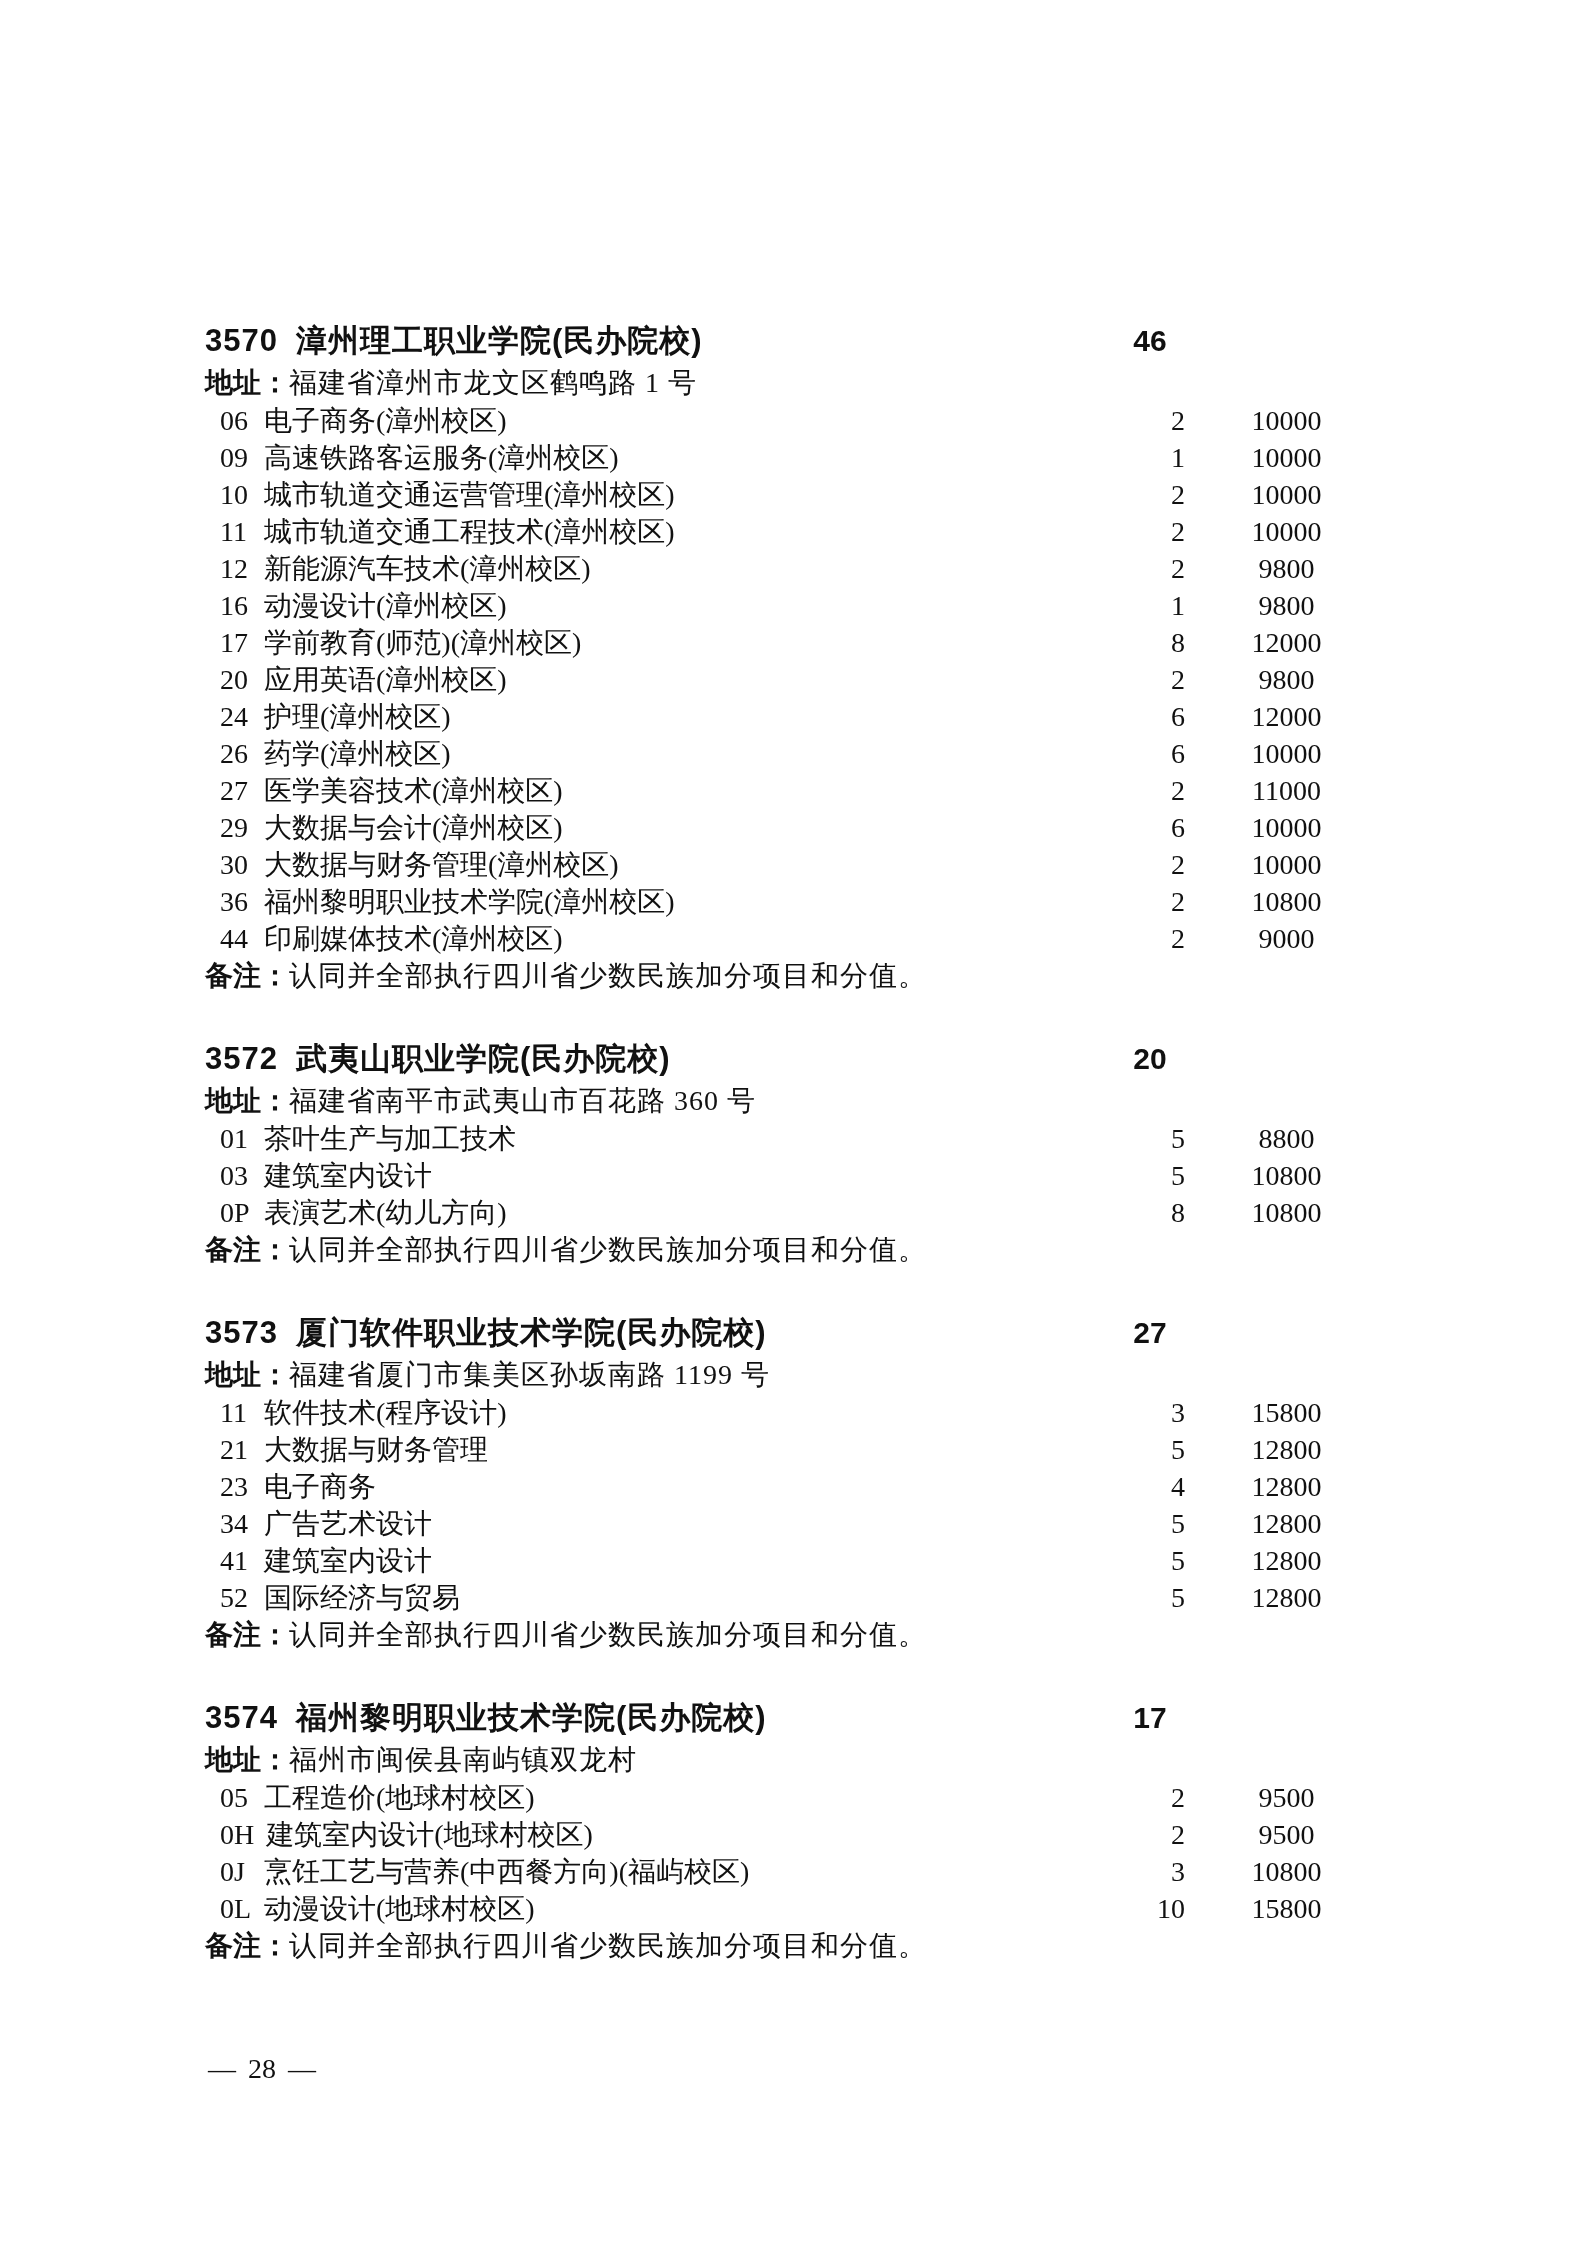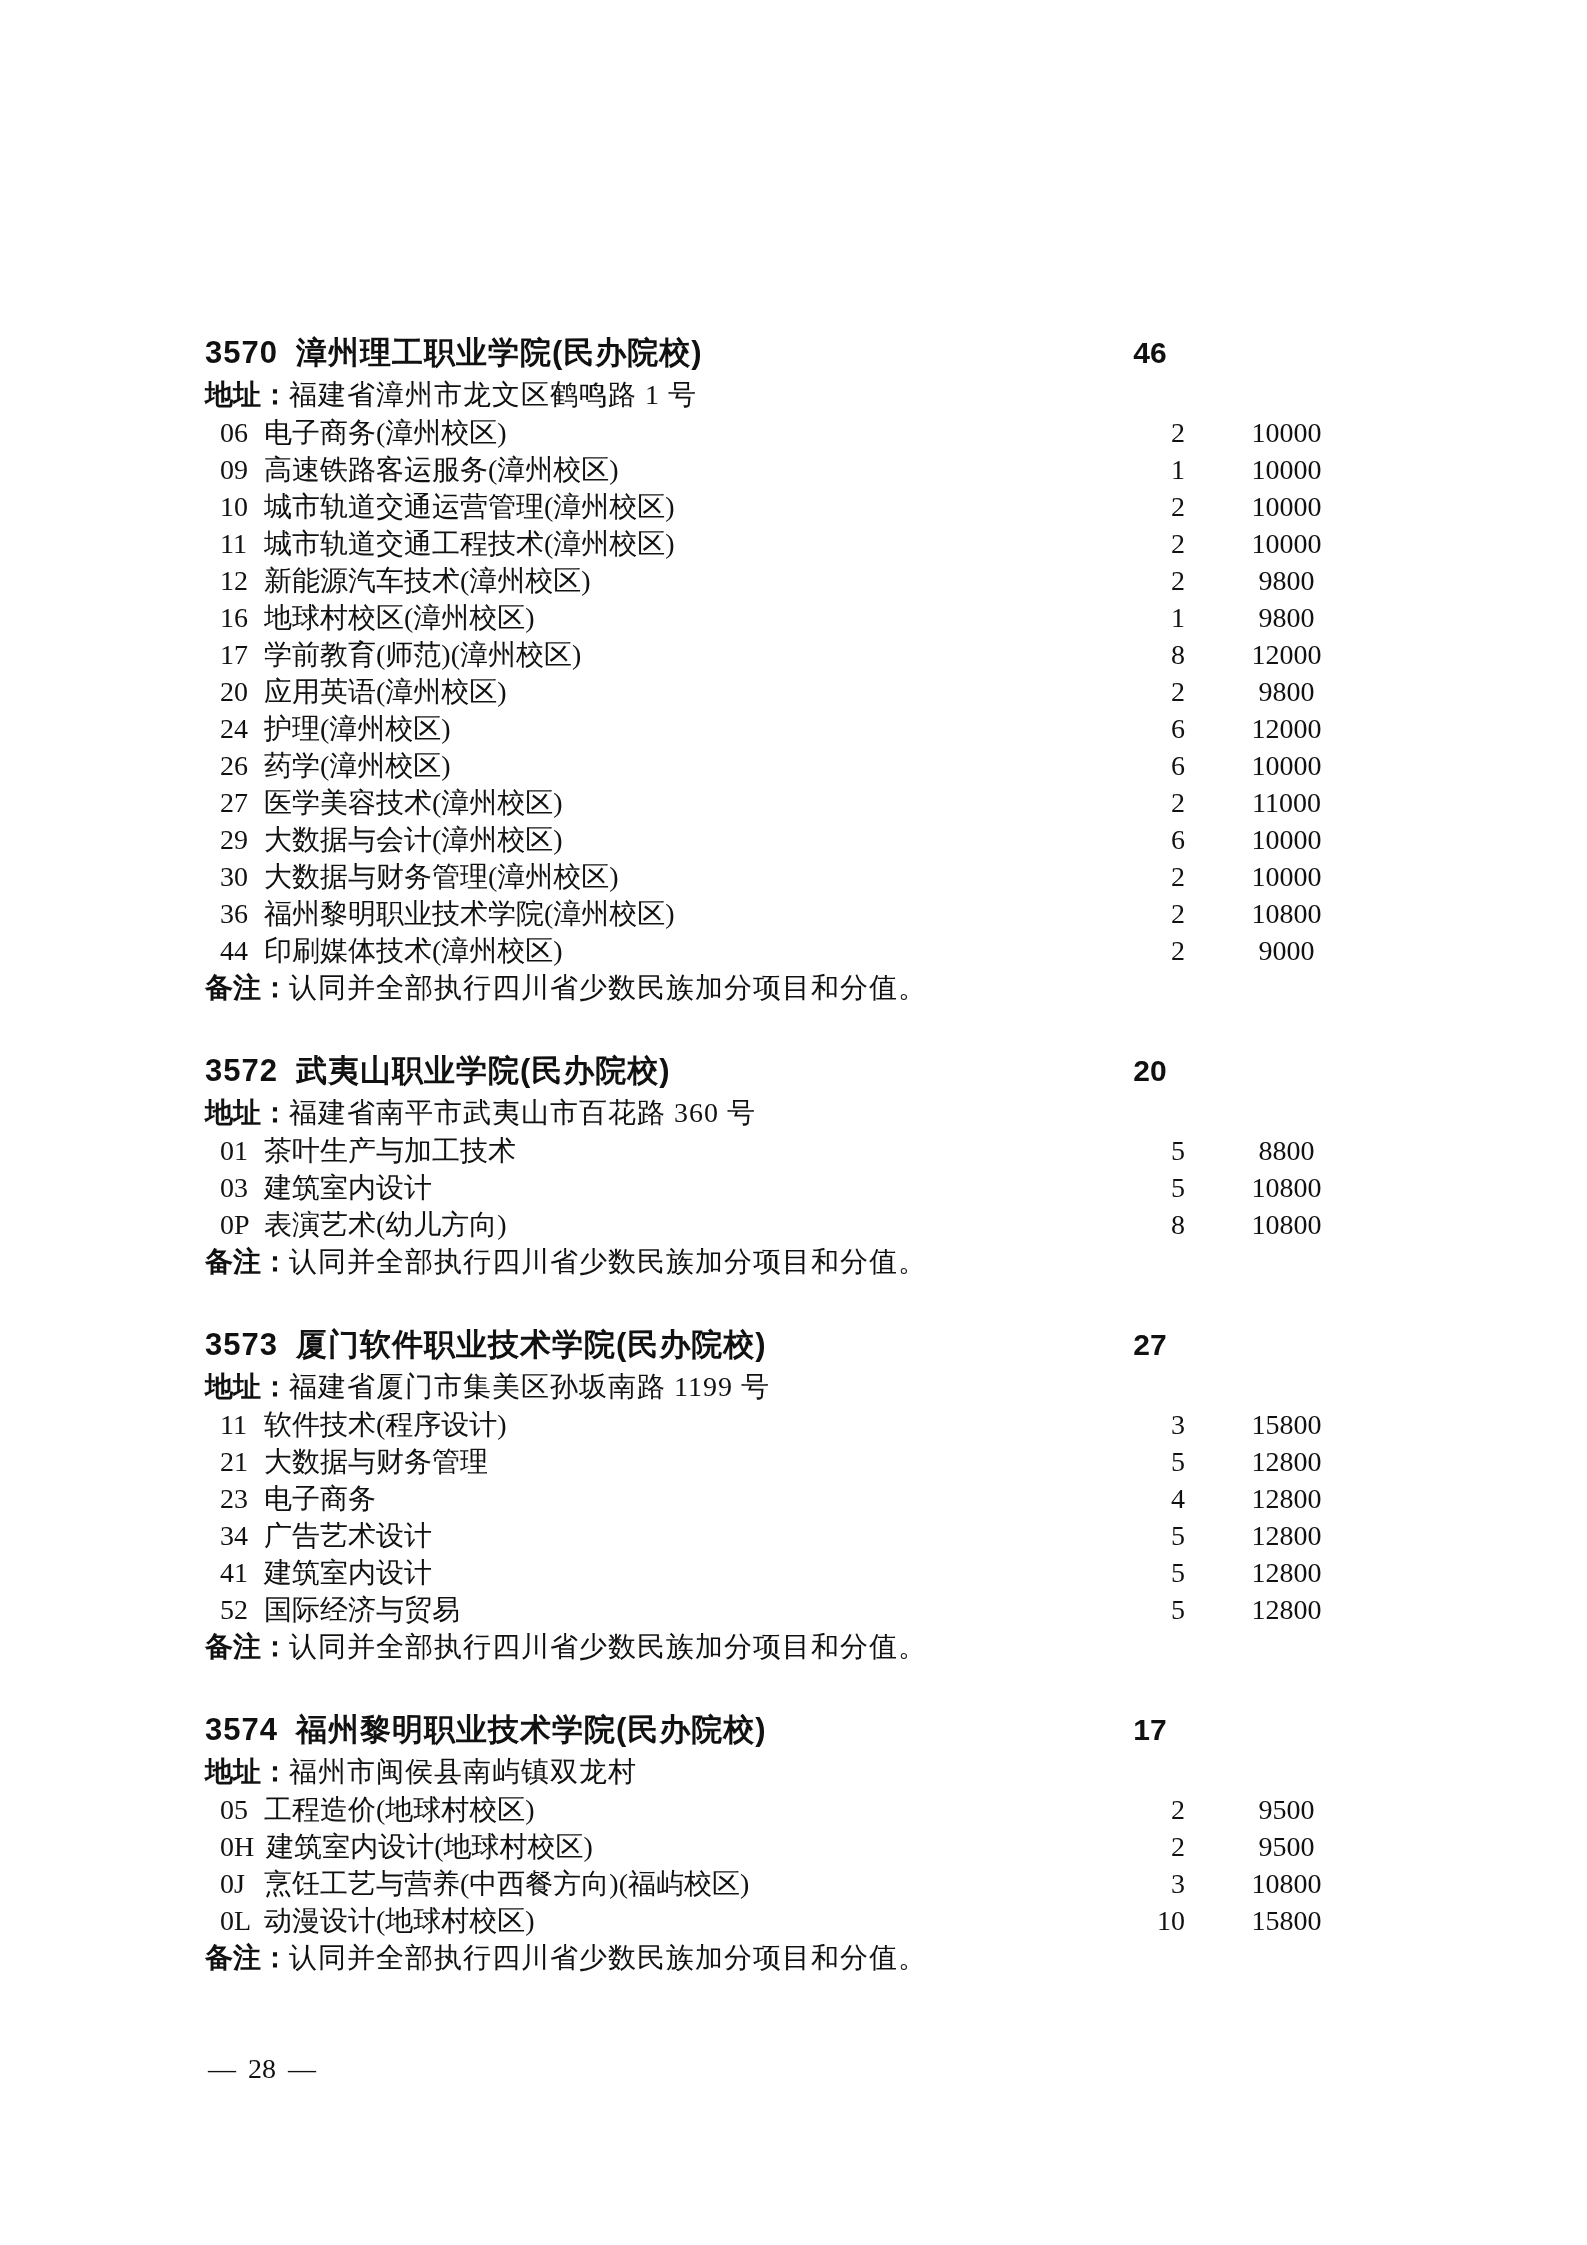--- a/index.html
+++ b/index.html
@@ -11,21 +11,21 @@
     position: relative;
     width: 1587px;
     height: 2245px;
     background: #ffffff;
     color: #111111;
     overflow: hidden;
   }
   .content {
     position: absolute;
     left: 205px;
-    top: 332px;
+    top: 320px;
     width: 1146px;
   }
   .school { margin-bottom: 44px; }
 
   .school-header {
     display: grid;
     grid-template-columns: 1fr 70px 166px;
     align-items: baseline;
     font-family: "Liberation Sans", sans-serif;
     font-weight: 700;
@@ -156,21 +156,21 @@
   <div class="major-row">
     <span class="m-left">
       <span class="m-code">12</span><span class="m-name">新能源汽车技术(漳州校区)</span>
     </span>
     <span class="m-quota">2</span>
     <span class="m-fee">9800</span>
   </div>
 
   <div class="major-row">
     <span class="m-left">
-      <span class="m-code">16</span><span class="m-name">地球村校区(漳州校区)</span>
+      <span class="m-code">16</span><span class="m-name">动漫设计(漳州校区)</span>
     </span>
     <span class="m-quota">1</span>
     <span class="m-fee">9800</span>
   </div>
 
   <div class="major-row">
     <span class="m-left">
       <span class="m-code">17</span><span class="m-name">学前教育(师范)(漳州校区)</span>
     </span>
     <span class="m-quota">8</span>

